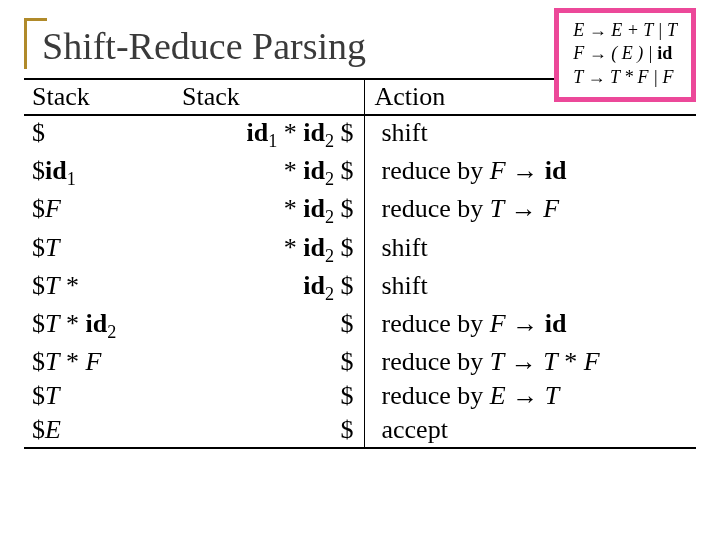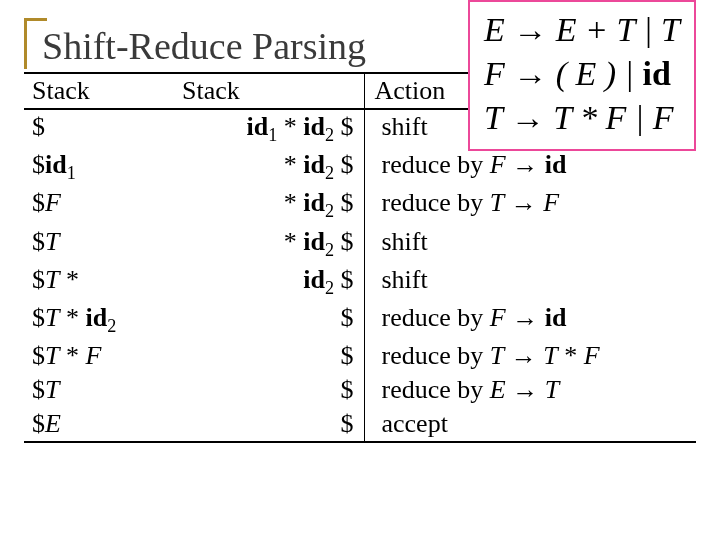--- a/index.html
+++ b/index.html
@@ -14,45 +14,45 @@
   .slide {
     box-sizing: border-box;
     width: 720px;
     height: 540px;
     padding: 18px 24px 20px 24px;
     position: relative;
   }
   .title-wrap {
     position: relative;
     display: inline-block;
-    margin-bottom: 4px;
+    margin-bottom: 10px;
   }
   .title-line {
     position: absolute;
     left: 0;
     top: 0;
     width: 20px;
     height: 48px;
     border-top: 3px solid #b08a2a;
     border-left: 3px solid #b08a2a;
   }
   h1.title {
     margin: 0;
     padding: 6px 0 0 18px;
     font-size: 38px;
     font-weight: normal;
     color: #3a3a3a;
   }
   .grammar-box {
     position: absolute;
     right: 24px;
-    top: 0;
-    border: 2px solid #ec4899;
+    top: 8px;
+    border: 5px solid #ec4899;
     padding: 6px 14px 8px 14px;
-    font-size: 34px;
+    font-size: 18px;
     font-style: italic;
     line-height: 1.3;
     background: #fff;
   }
   .grammar-box .nt { font-style: italic; }
   .grammar-box .term { font-style: normal; font-weight: bold; }
   table.parse {
     border-collapse: collapse;
     width: 100%;
     font-size: 26px;

